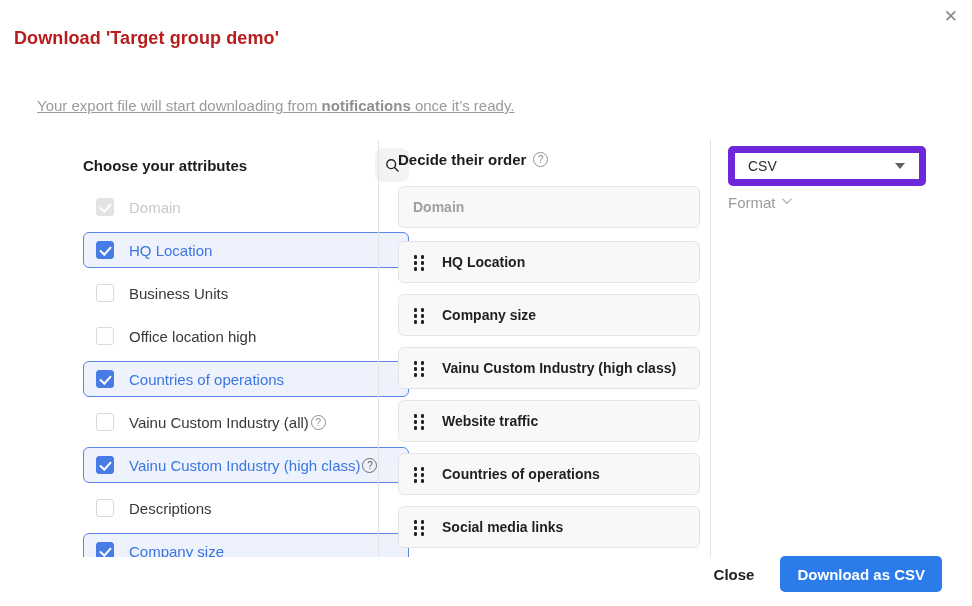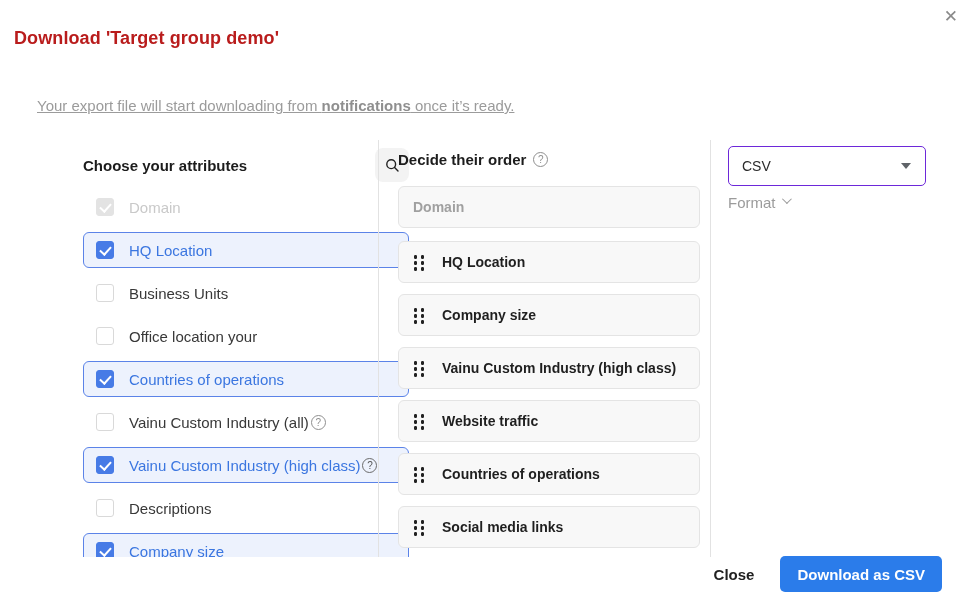--- a/index.html
+++ b/index.html
@@ -57,21 +57,21 @@
     background:#f8f8f8; border:1px solid #e4e4e4; border-radius:6px; padding:0 14px;
     font-size:14px; font-weight:700; color:#1f1f1f; cursor:grab; }
   .order-item.fixed { height:42px; margin-bottom:13px; color:#a0a0a0; font-weight:600; cursor:default; }
   .drag-handle { width:12px; height:17px; margin-right:17px; flex:none;
     background-image:radial-gradient(circle, #222 1.7px, transparent 2px);
     background-size:7px 6px; background-position:-1px 0; }
 
   
   .review-header { height:26px; margin-bottom:11px; display:flex; align-items:center; }
   .select-box { display:flex; align-items:center; justify-content:space-between;
-    height:40px; border:1px solid #6d28d9; border-radius:5px; padding:0 14px 0 13px;
+    height:40px; border:7px solid #6d28d9; border-radius:5px; padding:0 14px 0 13px;
     font-size:14px; color:#2b2b2b; cursor:pointer; background:#fff; }
   .caret-down { width:0; height:0; border-left:5px solid transparent;
     border-right:5px solid transparent; border-top:6px solid #5f6368; }
   .format-label { margin-top:8px; font-size:15px; color:#9b9b9b; display:flex; align-items:center; cursor:pointer; }
   .chevron-down { width:7px; height:7px; border-right:1.5px solid #9b9b9b;
     border-bottom:1.5px solid #9b9b9b; transform:rotate(45deg) translateY(-2px);
     margin-left:6px; margin-top:-4px; }
 
   
   .footer { position:absolute; right:30px; bottom:14px; display:flex; align-items:center; gap:10px; }
@@ -113,21 +113,21 @@
         <span class="attr-label">HQ Location</span>
 
       </label>
       <label class="attr-row">
         <span class="checkbox"></span>
         <span class="attr-label">Business Units</span>
 
       </label>
       <label class="attr-row">
         <span class="checkbox"></span>
-        <span class="attr-label">Office location your</span>
+        <span class="attr-label">Office location high</span>
 
       </label>
       <label class="attr-row checked selected">
         <span class="checkbox"></span>
         <span class="attr-label">Countries of operations</span>
 
       </label>
       <label class="attr-row help">
         <span class="checkbox"></span>
         <span class="attr-label">Vainu Custom Industry (all)</span>

